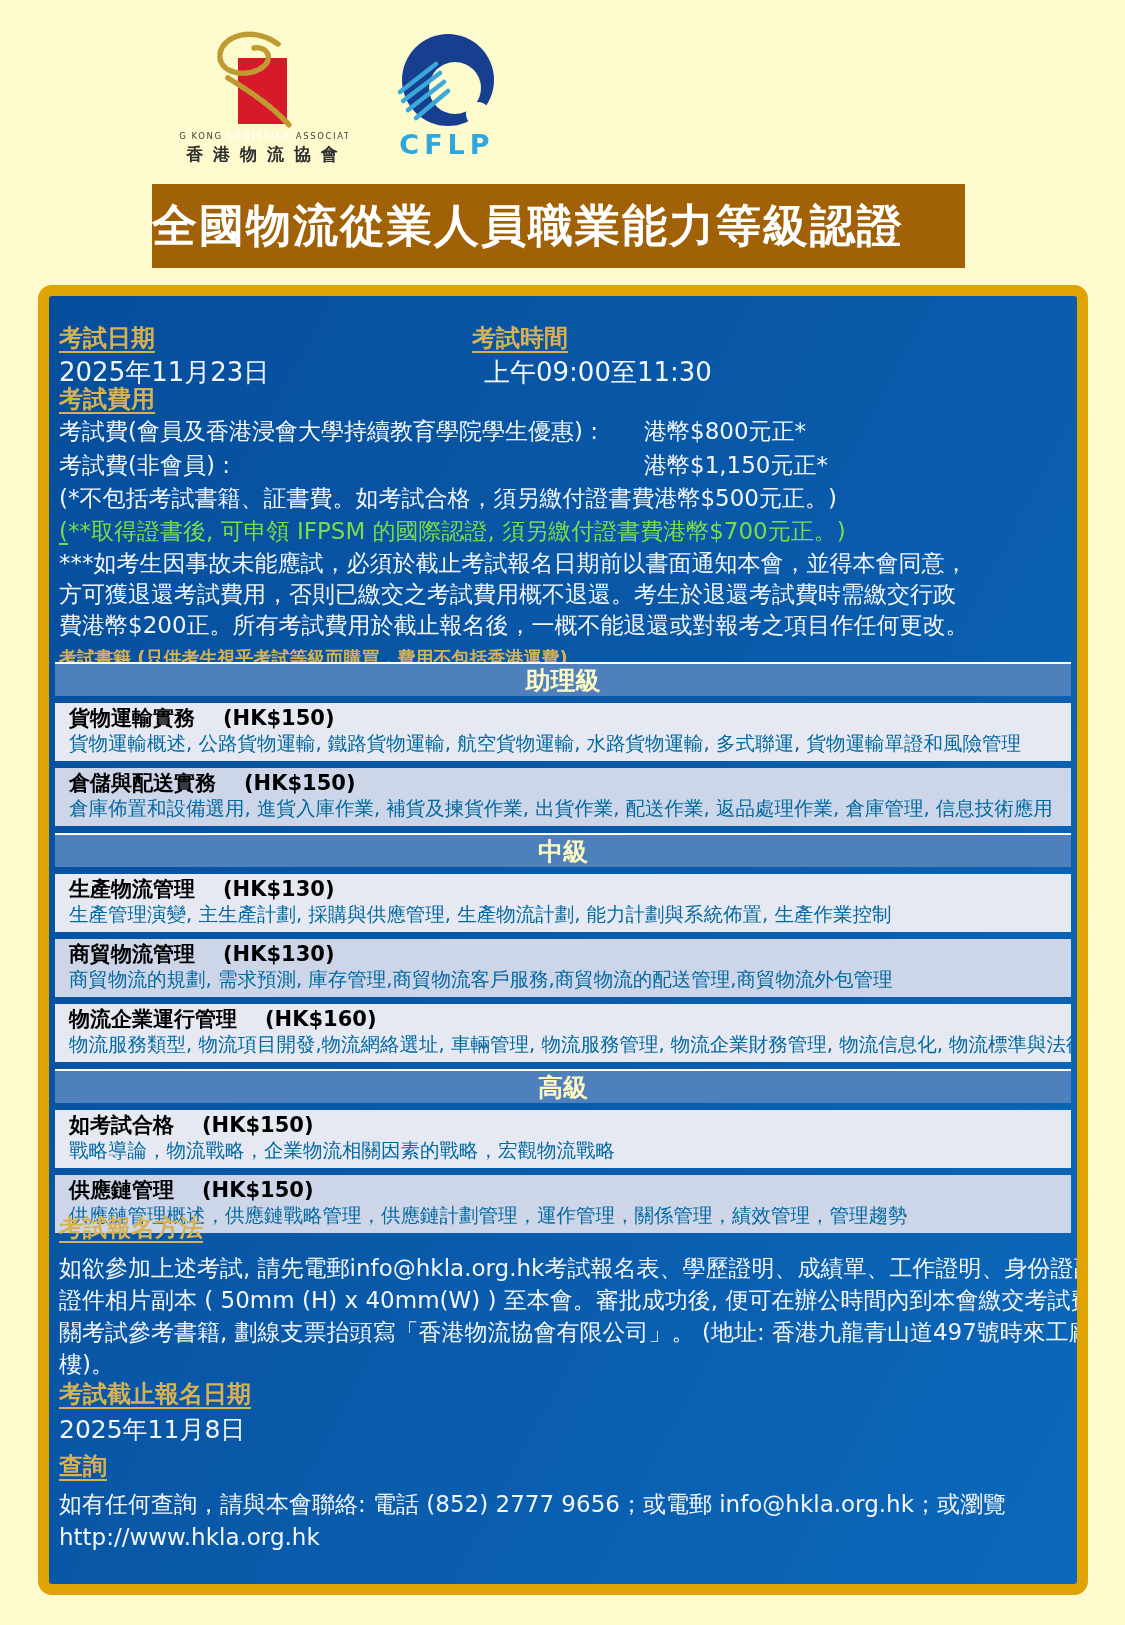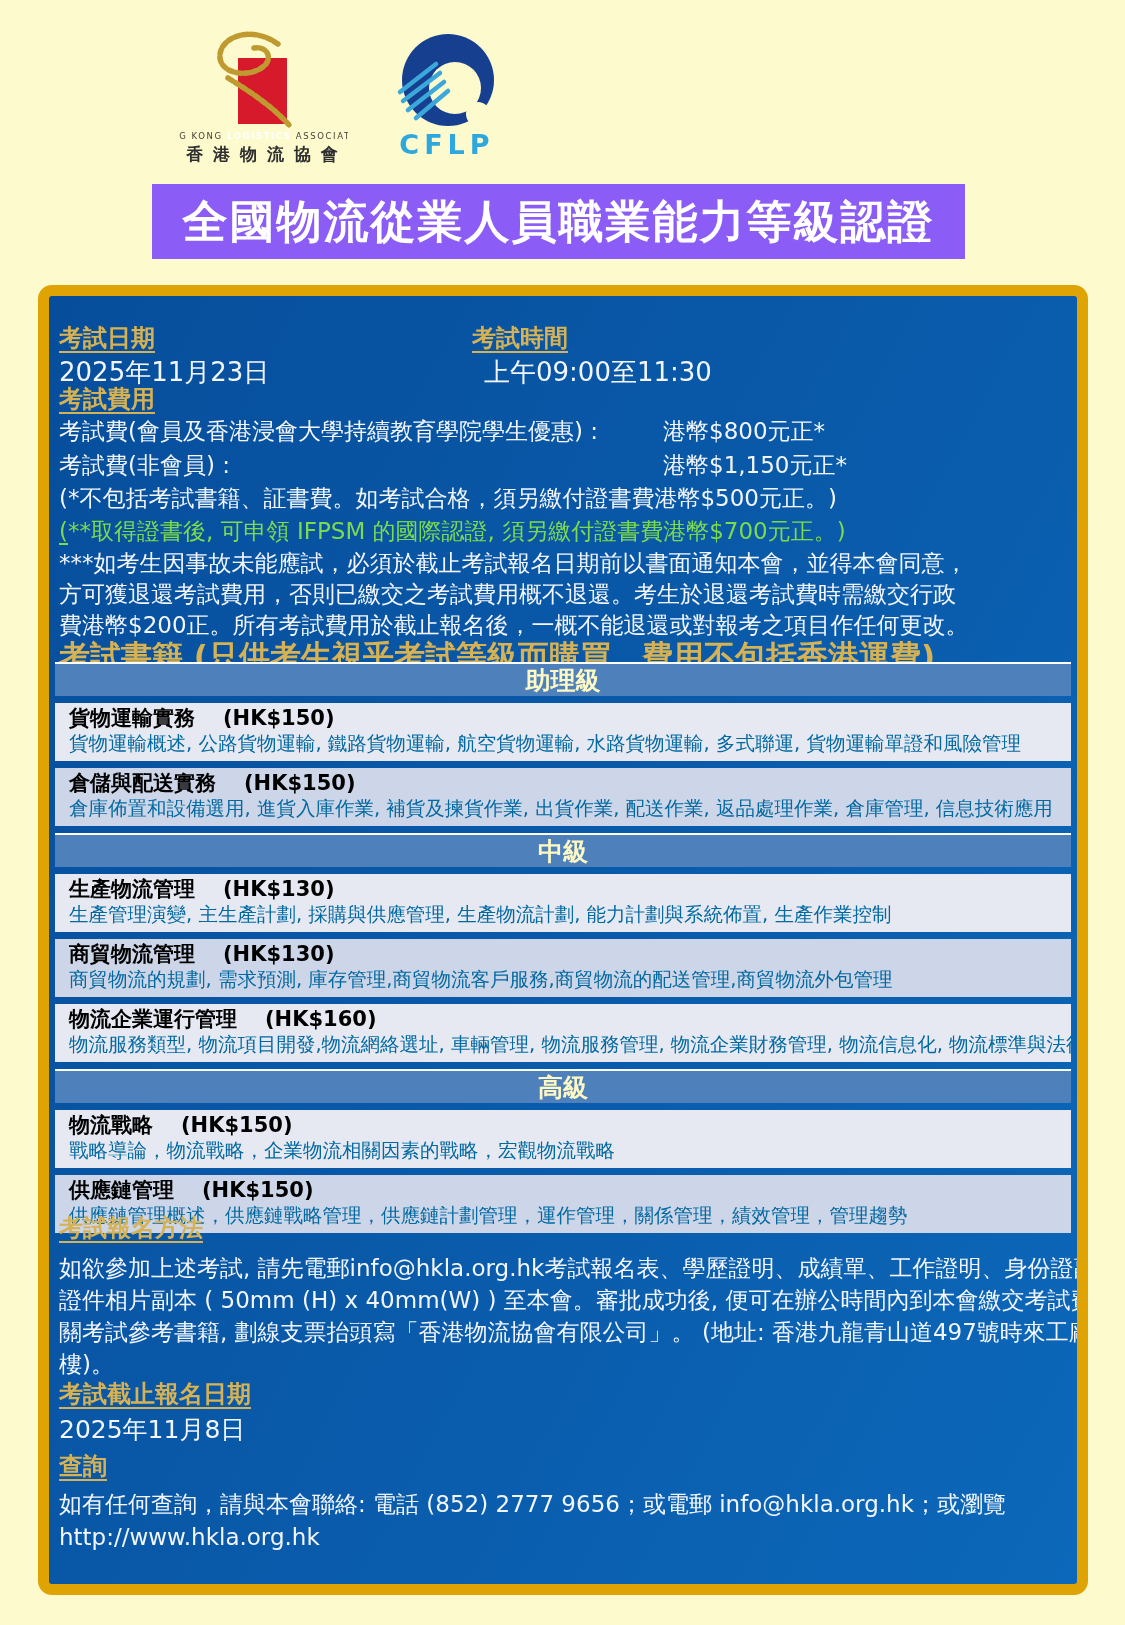--- a/index.html
+++ b/index.html
@@ -8,22 +8,22 @@
     background:#FDFACD;
     font-family:"DejaVu Sans","Liberation Sans",sans-serif;
     color:#fff;
   }
   
   .logo{position:absolute;}
   #hkla-logo{left:178px;top:22px;}
   #cflp-logo{left:392px;top:26px;}
   
   .banner{
-    position:absolute;left:152px;top:184px;width:813px;height:75px;
-    background:#8b5cf6;display:flex;align-items:center;justify-content:center;
+    position:absolute;left:152px;top:184px;width:813px;height:84px;
+    background:#a16207;display:flex;align-items:center;
   }
   .banner-text{font-size:45px;font-weight:bold;color:#fff;letter-spacing:2px;white-space:nowrap;}
   
   .main-box{
     position:absolute;left:38px;top:285px;width:1028px;height:1288px;
     border:11px solid #DFA303;border-radius:14px;
     background:linear-gradient(118deg,#064E9C 0%,#0A5BAB 55%,#0C68BA 100%);
     overflow:hidden;
   }
   .gold-h{
@@ -35,28 +35,28 @@
   .abs{position:absolute;left:10px;right:10px;}
   
   .dt{top:25px;}
   .dt .row{position:relative;height:34px;line-height:34px;}
   .dt .col2{position:absolute;left:378px;top:0;margin-left:35px;}
   .dt .val{font-size:26px;}
   
   .fees{top:88px;font-size:23px;}
   .fees .hline{line-height:30px;}
   .fee-line{position:relative;line-height:34px;white-space:nowrap;}
-  .fee-price{position:absolute;left:604px;top:0;}
+  .fee-price{position:absolute;left:585px;top:0;}
   .note{line-height:33px;white-space:nowrap;}
   .green-t{color:#7CDB4C;}
   .green-t .lead{text-decoration:underline;text-underline-offset:4px;}
   .refund-line{line-height:31px;white-space:nowrap;}
   .refund-line b{font-weight:normal;text-align:center;}
   .books{line-height:30px;}
-  .books .gold-h{font-size:31px;text-align:right;}
+  .books .gold-h{font-size:18px;text-align:right;}
   
   .levels{top:366px;left:6px;right:6px;}
   .level-band{
     height:32px;background:#4E80BC;border-top:2px solid #fff;
     display:flex;align-items:center;justify-content:center;
     color:#fef9c3;font-size:25px;font-weight:bold;margin-bottom:7px;
   }
   .level-row{
     padding:2px 0 5px 14px;margin-bottom:7px;color:#101010;
     overflow:hidden;white-space:nowrap;
@@ -176,21 +176,21 @@
     </div>
     <div class="level-row light">
       <div><span class="row-title">物流企業運行管理</span><span class="row-title row-price">(HK$160)</span></div>
       <div class="row-detail">物流服務類型, 物流項目開發,物流網絡選址, 車輛管理, 物流服務管理, 物流企業財務管理, 物流信息化, 物流標準與法律法規</div>
     </div>
 
     <div class="level-band">
       <span>高級</span>
     </div>
     <div class="level-row light">
-      <div><span class="row-title">物流戰略</span><span class="row-title row-price">(HK$150)</span></div>
+      <div><span class="row-title">如考試合格</span><span class="row-title row-price">(HK$150)</span></div>
       <div class="row-detail">戰略導論，物流戰略，企業物流相關因素的戰略，宏觀物流戰略</div>
     </div>
     <div class="level-row dark">
       <div><span class="row-title">供應鏈管理</span><span class="row-title row-price">(HK$150)</span></div>
       <div class="row-detail">供應鏈管理概述，供應鏈戰略管理，供應鏈計劃管理，運作管理，關係管理，績效管理，管理趨勢</div>
     </div>
   </div>
 
   <div class="abs registration">
     <div><span class="gold-h">考試報名方法</span></div>

